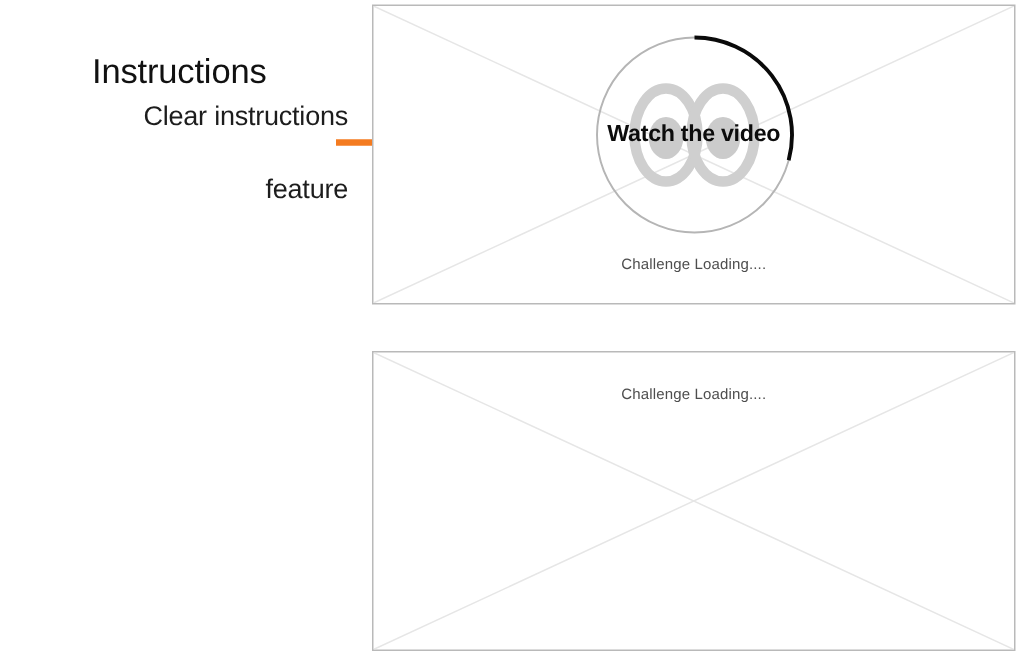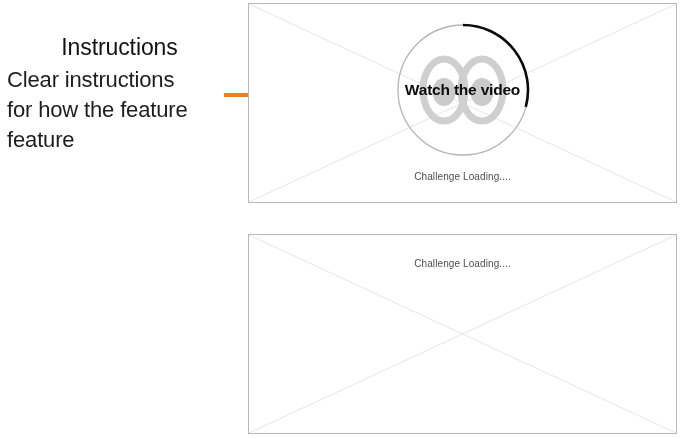--- a/index.html
+++ b/index.html
@@ -26,26 +26,27 @@
   #annotation .ann-title {
     font-size: 23px;
     font-weight: normal;
     color: #111111;
     letter-spacing: -0.1px;
     line-height: 1.25;
     margin: 0 0 3px 0;
     text-align: center;
   }
   #annotation .ann-body {
-    font-size: 22px;
+    font-size: 18px;
     font-weight: 400;
     color: #1d1d1d;
     line-height: 1.38;
     letter-spacing: -0.15px;
     margin: 0;
+    text-align: right;
   }
 
   
   #arrow {
     position: absolute;
     left: 222px;
     top: 82px;
     width: 152px;
     height: 26px;
   }
@@ -119,21 +120,21 @@
     letter-spacing: 0.1px;
   }
 </style>
 </head>
 <body>
 
 <div id="annotation">
   <div class="ann-title">Instructions</div>
   <div class="ann-body">
     <span>Clear instructions</span><br>
-    <span>for how the feature</span><br>
+    <br>
     <span>feature</span>
   </div>
 </div>
 
 <svg id="arrow" viewBox="0 0 152 26">
   <line x1="2" y1="13" x2="134" y2="13" stroke="#F47B20" stroke-width="4.2" stroke-linecap="butt"></line>
   <path d="M132 4.6 L150 13 L132 21.4 Z" fill="#F47B20"></path>
 </svg>
 
 <div class="card" id="card-video">

